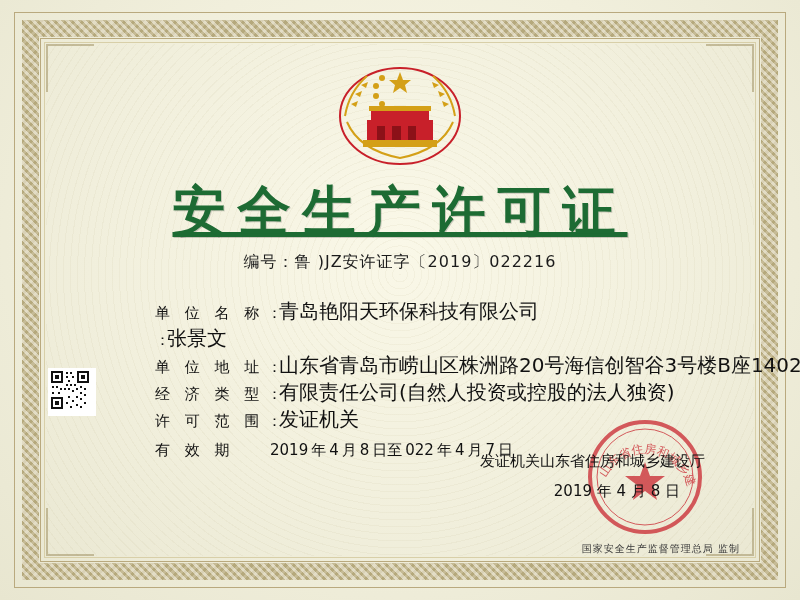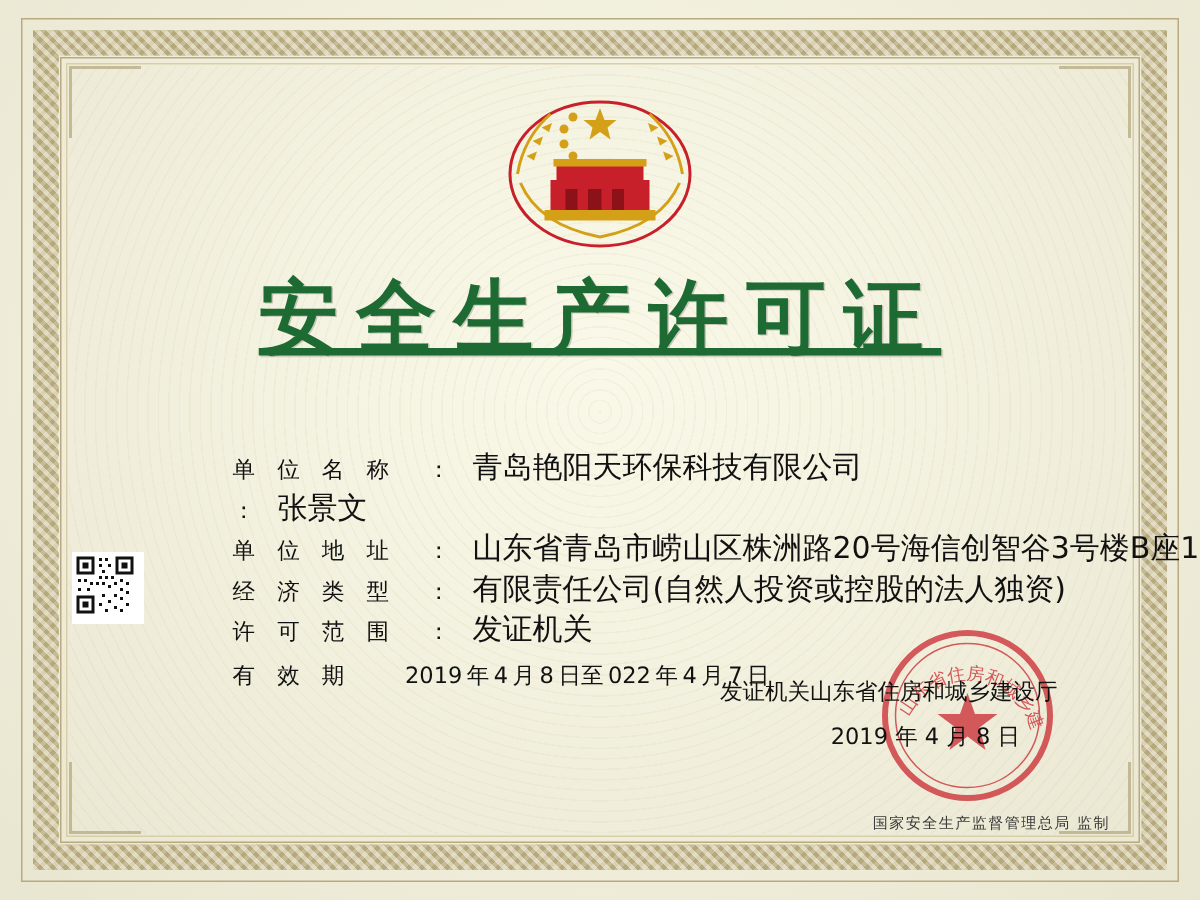--- a/index.html
+++ b/index.html
@@ -118,21 +118,20 @@
     top: 298px;
     width: 540px;
   }
   .field-row {
     display: flex;
     align-items: baseline;
     height: 27px;
     font-family: "DejaVu Sans", "Liberation Sans", sans-serif;
     font-size: 15px;
     color: #111;
-    gap: 18px;
   }
   .field-label {
     width: 112px;
     flex: none;
     letter-spacing: 5px;
     font-size: 15px;
     color: #111;
   }
   .field-colon {
     flex: none;
@@ -276,20 +275,21 @@
         <circle cx="57" cy="20" r="3"></circle>
         <circle cx="51" cy="28" r="3"></circle>
         <circle cx="51" cy="38" r="3"></circle>
         <circle cx="57" cy="46" r="3"></circle>
       </g>
     </svg>
   </div>
 
   <div class="title">安全生产许可证</div>
 
+  <div class="serial">编号：鲁 )JZ安许证字〔2019〕022216</div>
 
   <div class="qr">
     <svg viewBox="0 0 40 40" width="40" height="40">
       <rect x="0" y="0" width="40" height="40" fill="#fff"></rect>
       <g fill="#111">
         <rect x="1" y="1" width="12" height="12"></rect>
           <rect x="3" y="3" width="8" height="8" fill="#fff"></rect>
           <rect x="5" y="5" width="4" height="4"></rect>
         <rect x="27" y="1" width="12" height="12"></rect>
           <rect x="29" y="3" width="8" height="8" fill="#fff"></rect>

